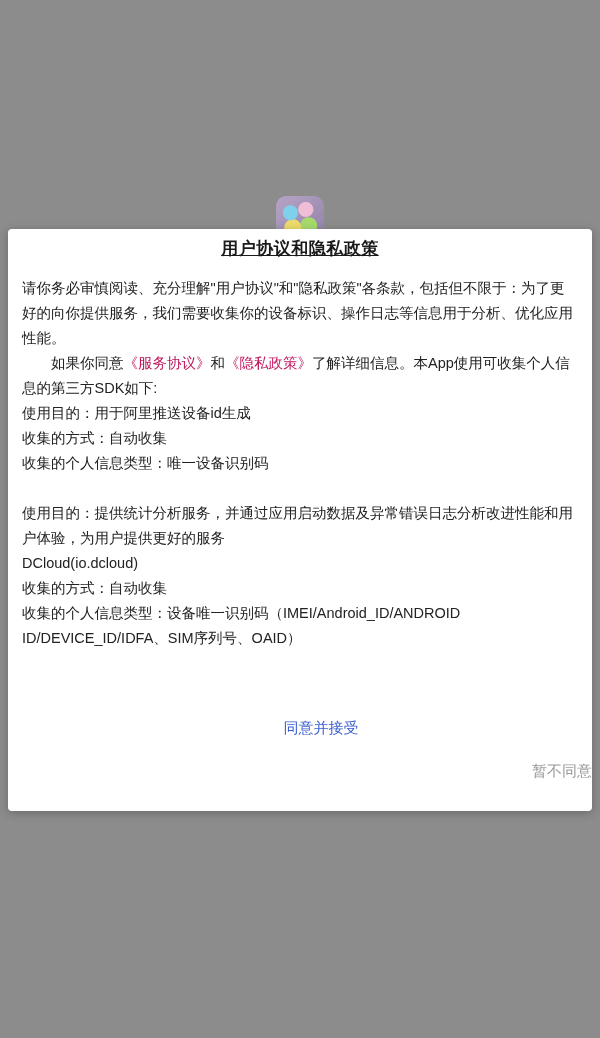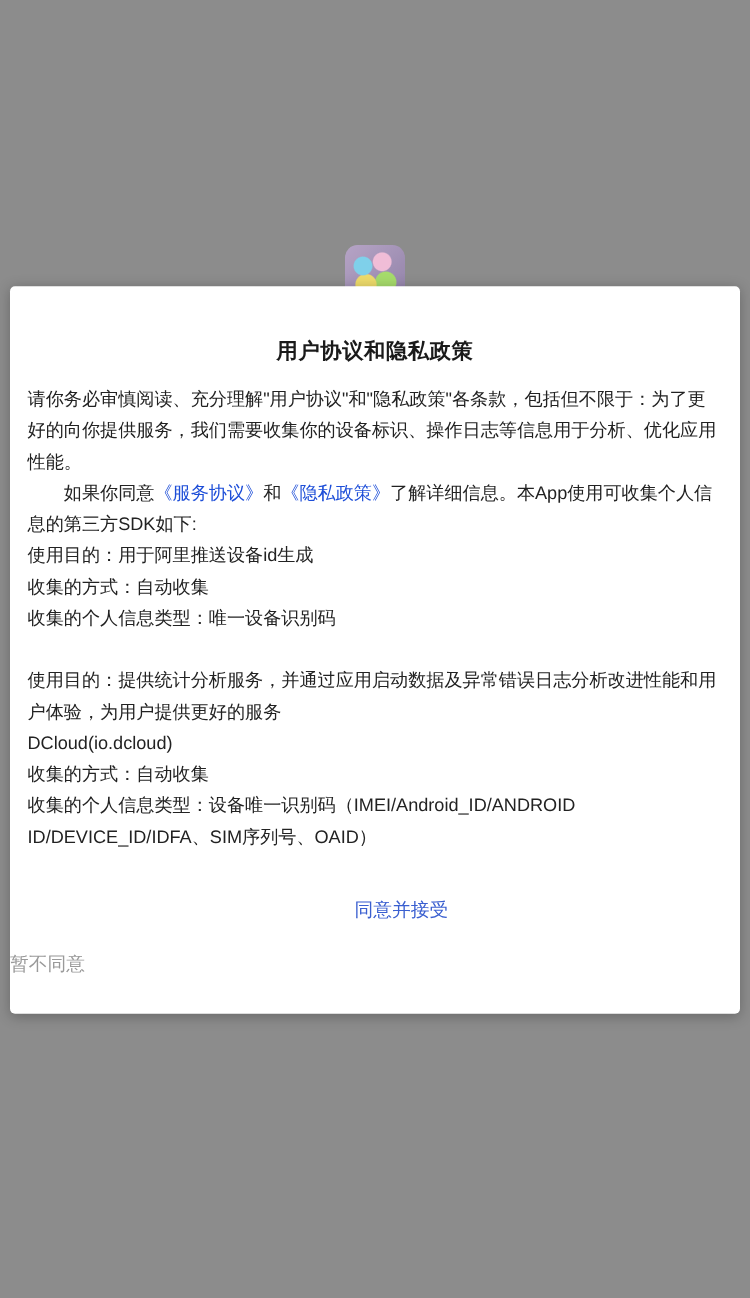--- a/index.html
+++ b/index.html
@@ -46,40 +46,41 @@
     border-radius: 4px;
     box-shadow: 0 2px 10px rgba(0,0,0,0.25);
     box-sizing: border-box;
     overflow: hidden;
   }
   #dialog-title {
     text-align: center;
     font-size: 17px;
     font-weight: bold;
     color: #1a1a1a;
-    margin: 40px 0 0 0;
+    margin: 8px 0 0 0;
     letter-spacing: 0.5px;
+    text-decoration: underline;
   }
   #dialog-body {
     padding: 16px 14px 0 14px;
     font-size: 14.5px;
     line-height: 25px;
     color: #222222;
   }
   .para {
     margin: 0;
   }
   .indent {
     text-indent: 2em;
   }
   .spacer-line {
     height: 25px;
   }
   .link {
-    color: #1d4ed8;
+    color: #be185d;
     text-decoration: none;
   }
   #dialog-actions {
     position: absolute;
     left: 0;
     right: 0;
     bottom: 0;
     padding-bottom: 18px;
   }
   #agree-button {
@@ -91,21 +92,21 @@
     font-family: "Liberation Sans", sans-serif;
     font-size: 15px;
     color: #3a5fd0;
     padding: 12px 0;
     cursor: pointer;
     margin-left: 21px;
   }
   #disagree-button {
     display: block;
     width: 100%;
-    text-align: left;
+    text-align: right;
     background: none;
     border: none;
     font-family: "Liberation Sans", sans-serif;
     font-size: 15px;
     color: #9a9a9a;
     padding: 12px 0;
     cursor: pointer;
   }
 </style>
 </head>

